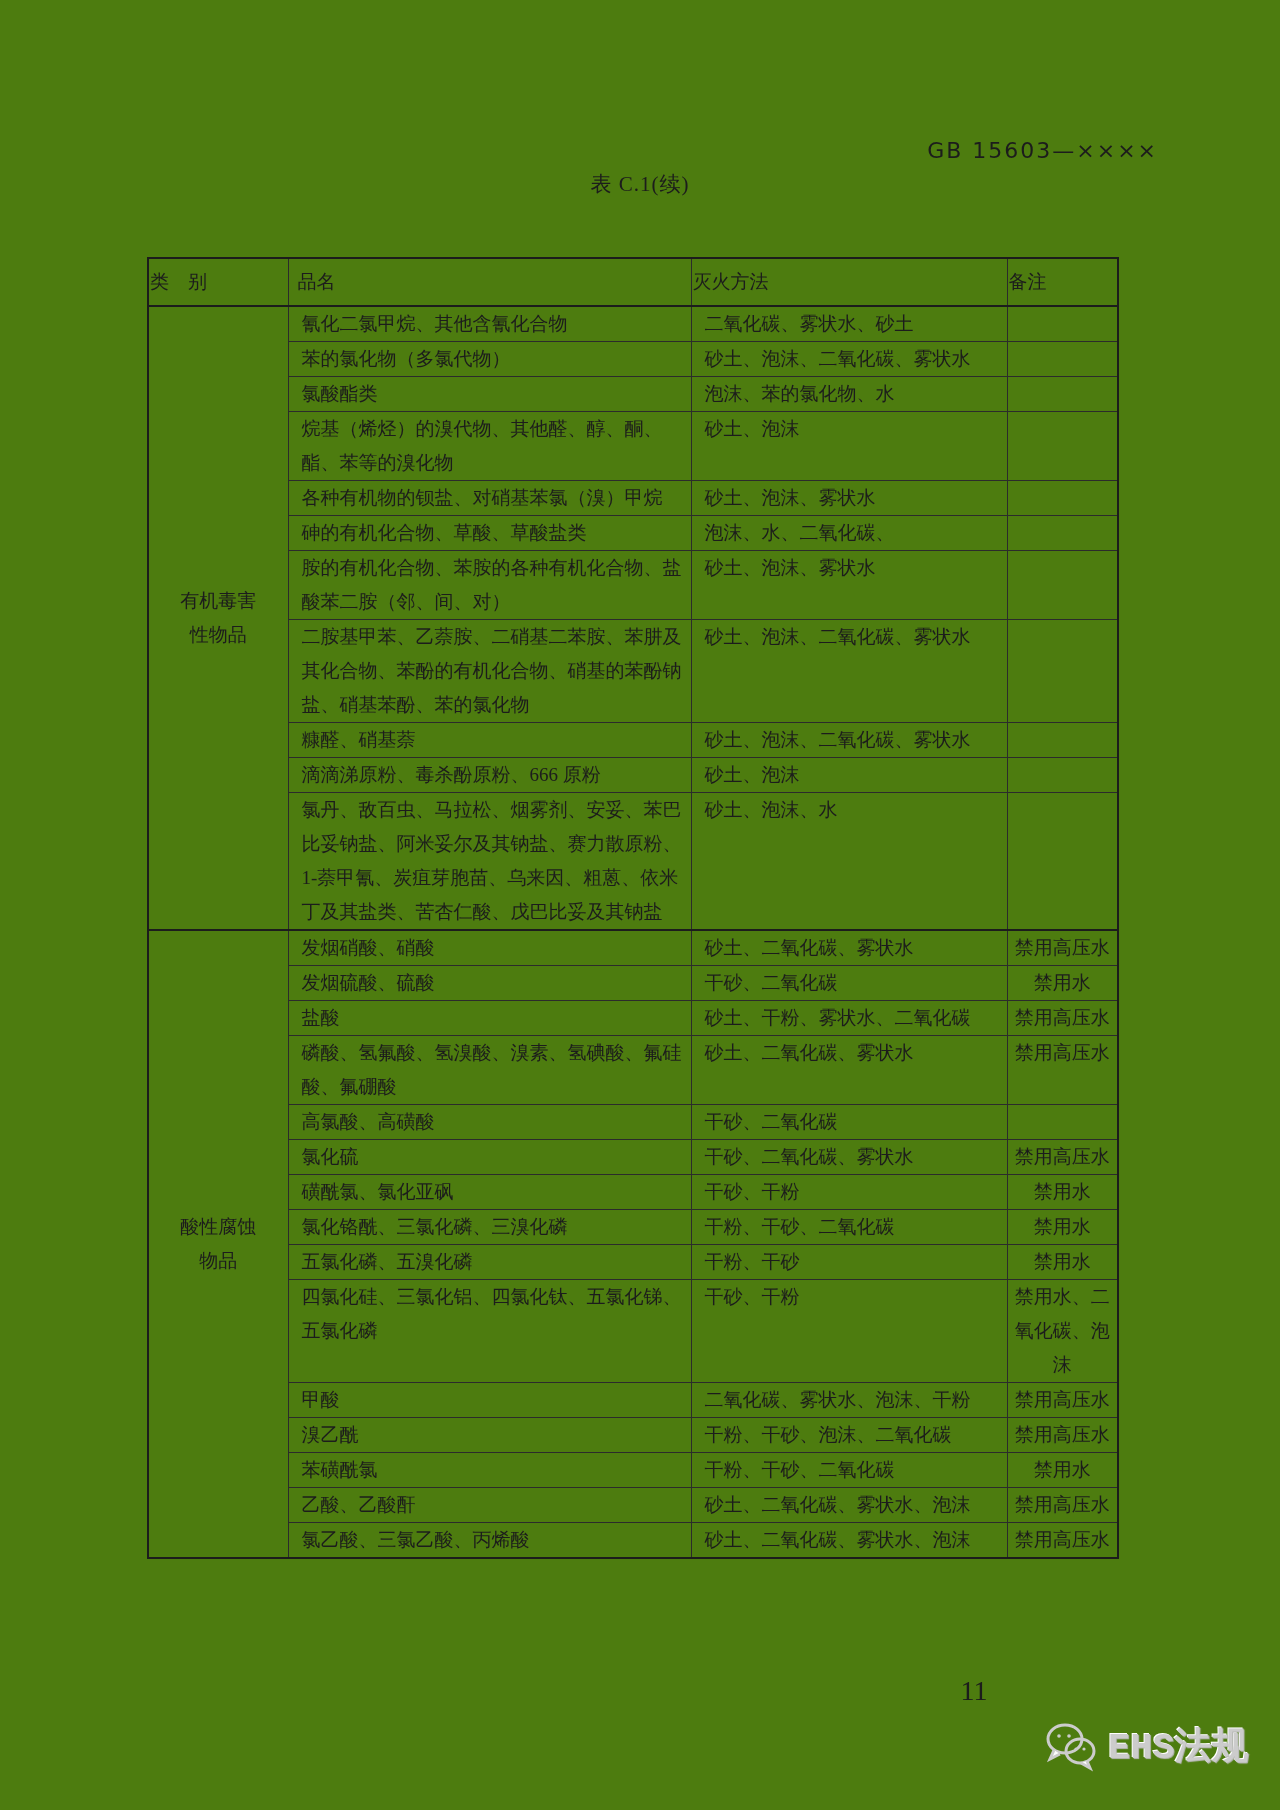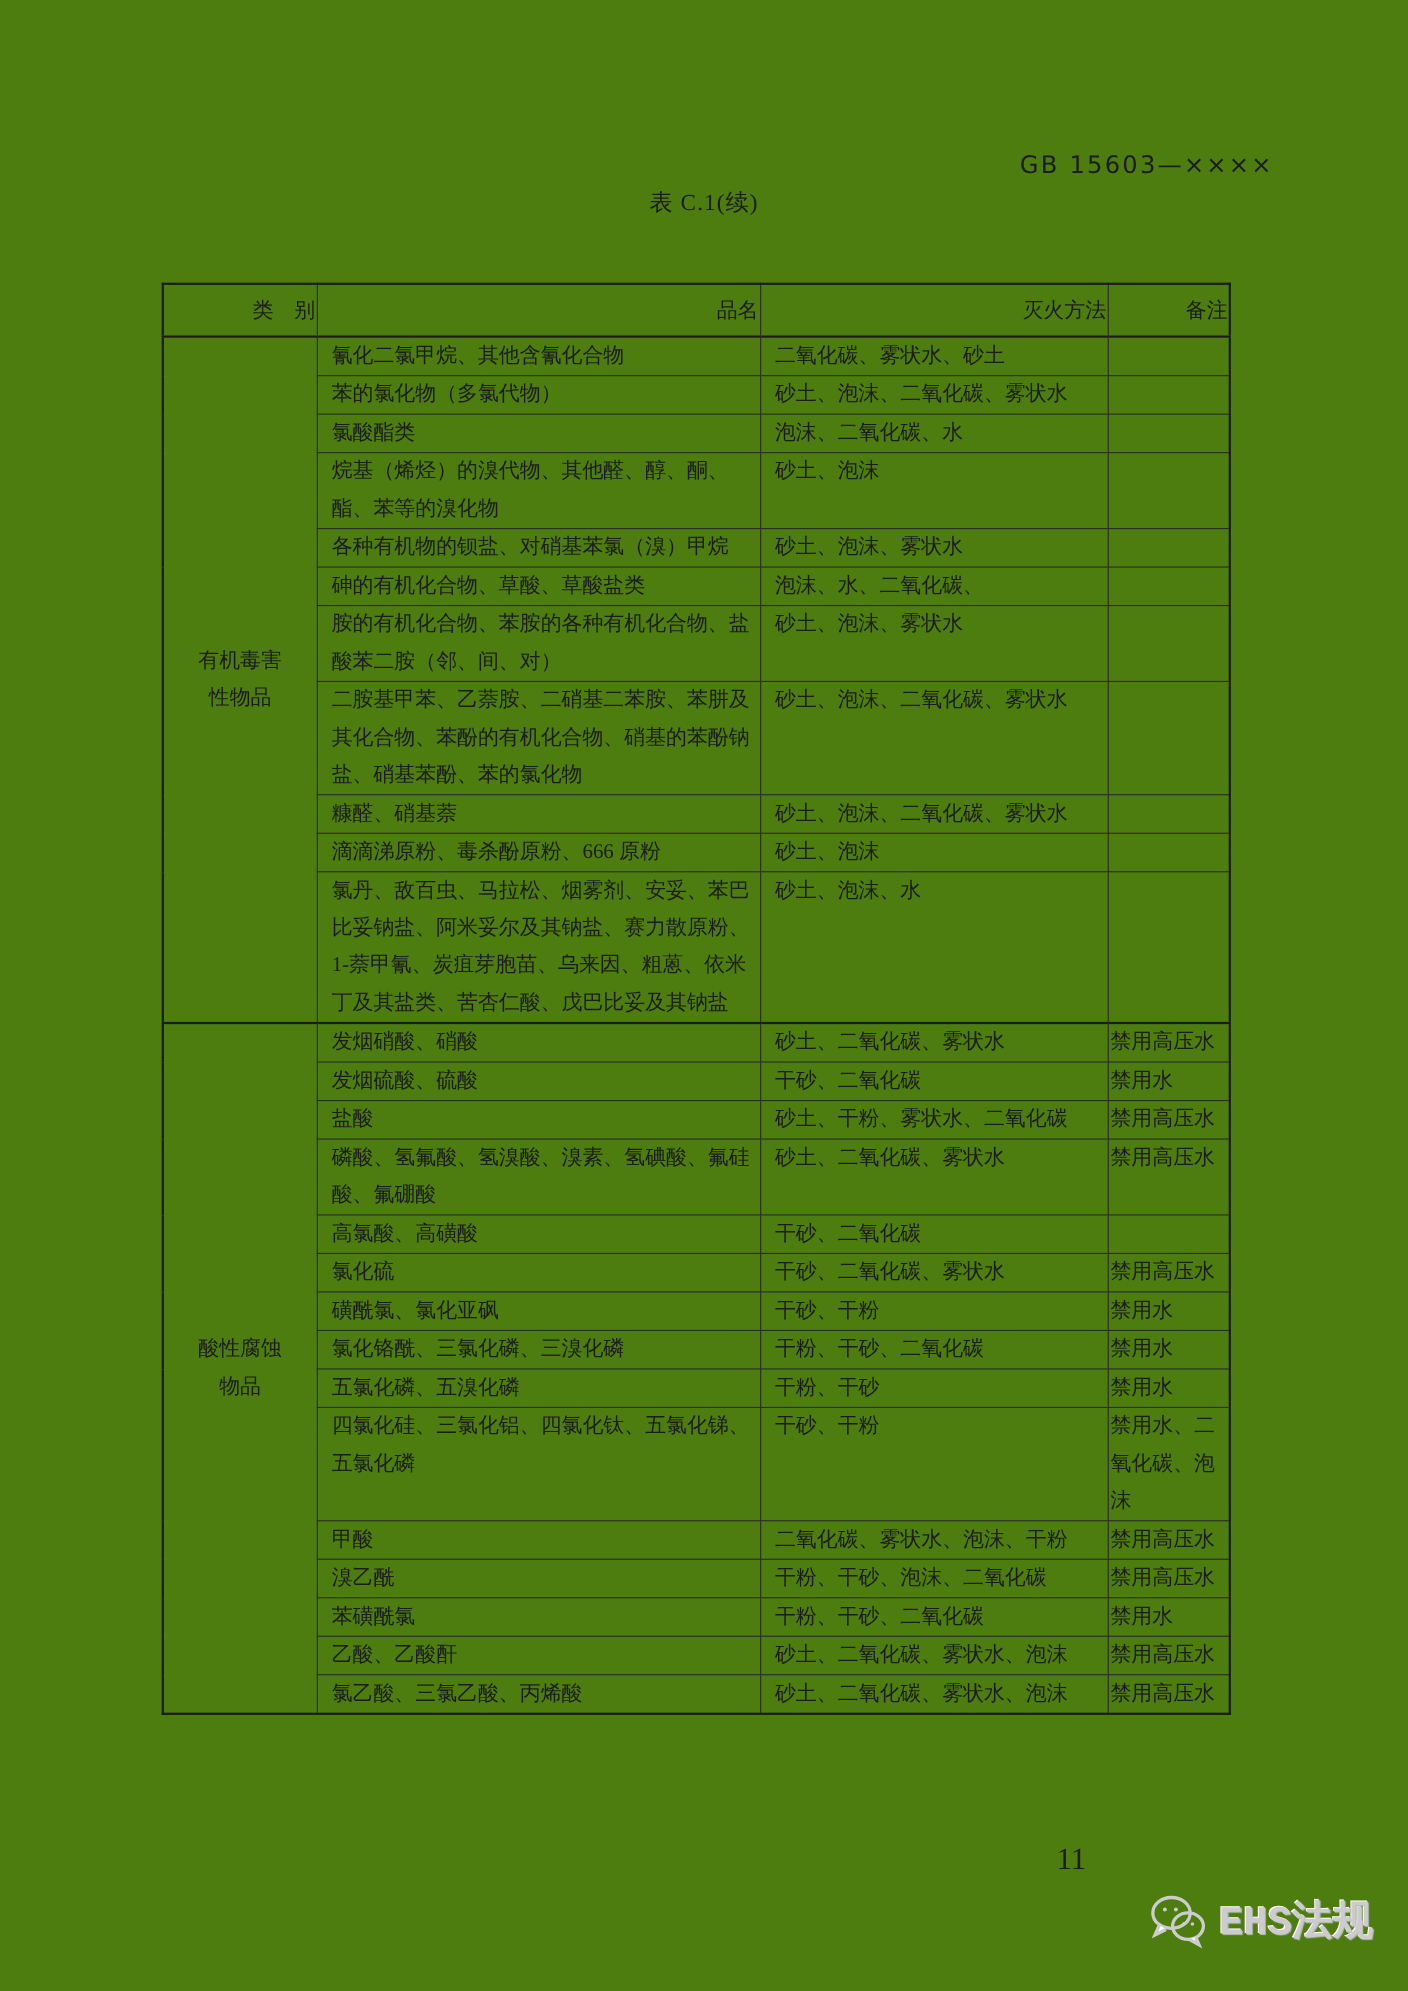--- a/index.html
+++ b/index.html
@@ -30,31 +30,31 @@
     font-size:19px;
   }
   table.main-table, table.main-table th, table.main-table td {
     border:1px solid #2b2b2b;
   }
   table.main-table { border:2px solid #1c1c1c; }
   table.main-table th {
     height:44px;
     font-weight:normal;
     border-bottom:2px solid #1c1c1c;
-    text-align:right;
+    text-align:left;
     font-size:19px;
   }
   th.h-name { text-align:left; padding-left:9px; }
   td { line-height:34px; padding:0; }
   td.name-cell, td.method-cell {
     text-align:left; vertical-align:top;
     padding-left:13px; padding-right:6px;
   }
   td.remark-cell {
-    text-align:left; vertical-align:top;
+    text-align:center; vertical-align:top;
     padding:0 2px;
   }
   td.cat-cell {
     text-align:center; vertical-align:middle;
     line-height:34px; padding:0 4px;
   }
   tr.section-start td { border-top:2px solid #1c1c1c; }
   .page-number {
     position:absolute; left:952px; top:1675px; width:44px;
     text-align:center; font-size:28px;
@@ -105,21 +105,21 @@
           <td class="method-cell">二氧化碳、雾状水、砂土</td>
           <td class="remark-cell"></td>
         </tr>
         <tr>
           <td class="name-cell">苯的氯化物（多氯代物）</td>
           <td class="method-cell">砂土、泡沫、二氧化碳、雾状水</td>
           <td class="remark-cell"></td>
         </tr>
         <tr>
           <td class="name-cell">氯酸酯类</td>
-          <td class="method-cell">泡沫、二氧化碳、水</td>
+          <td class="method-cell">泡沫、苯的氯化物、水</td>
           <td class="remark-cell"></td>
         </tr>
         <tr>
           <td class="name-cell">烷基（烯烃）的溴代物、其他醛、醇、酮、酯、苯等的溴化物</td>
           <td class="method-cell">砂土、泡沫</td>
           <td class="remark-cell"></td>
         </tr>
         <tr>
           <td class="name-cell">各种有机物的钡盐、对硝基苯氯（溴）甲烷</td>
           <td class="method-cell">砂土、泡沫、雾状水</td>

